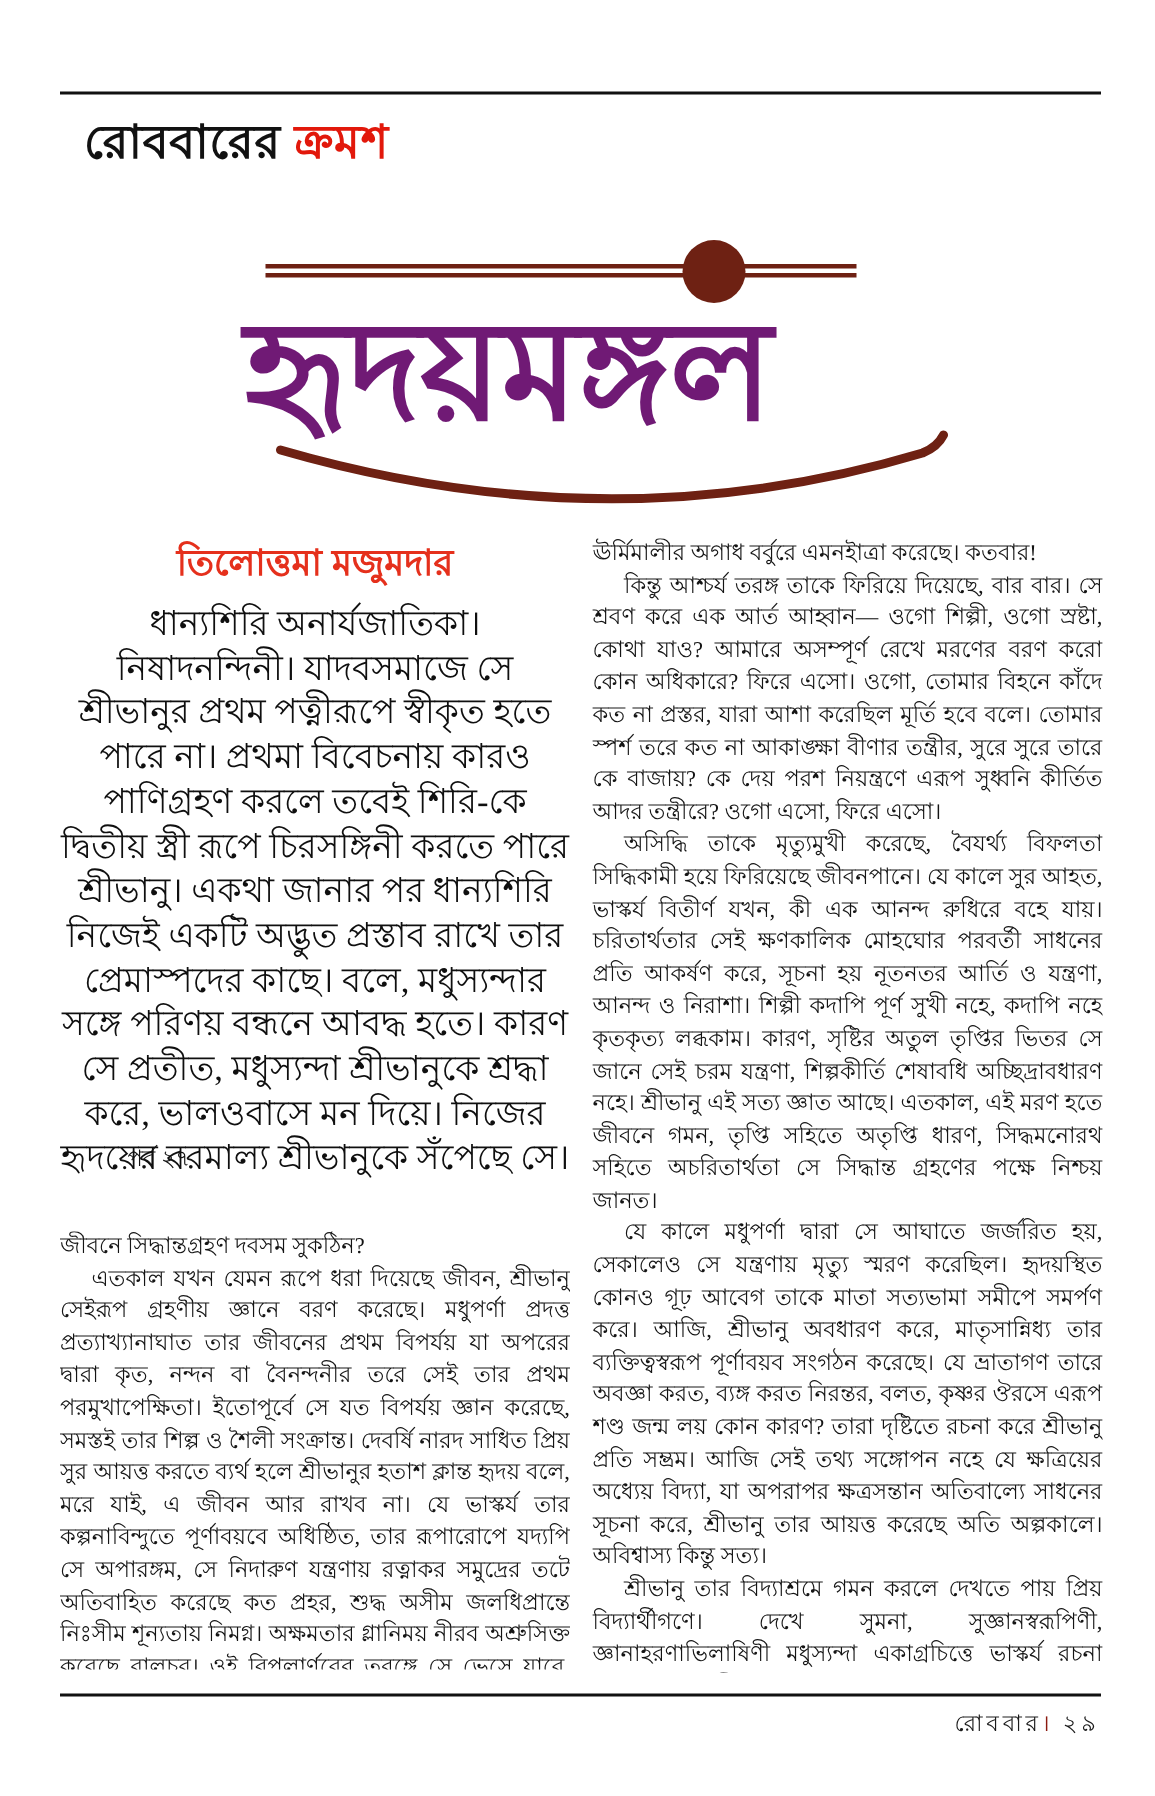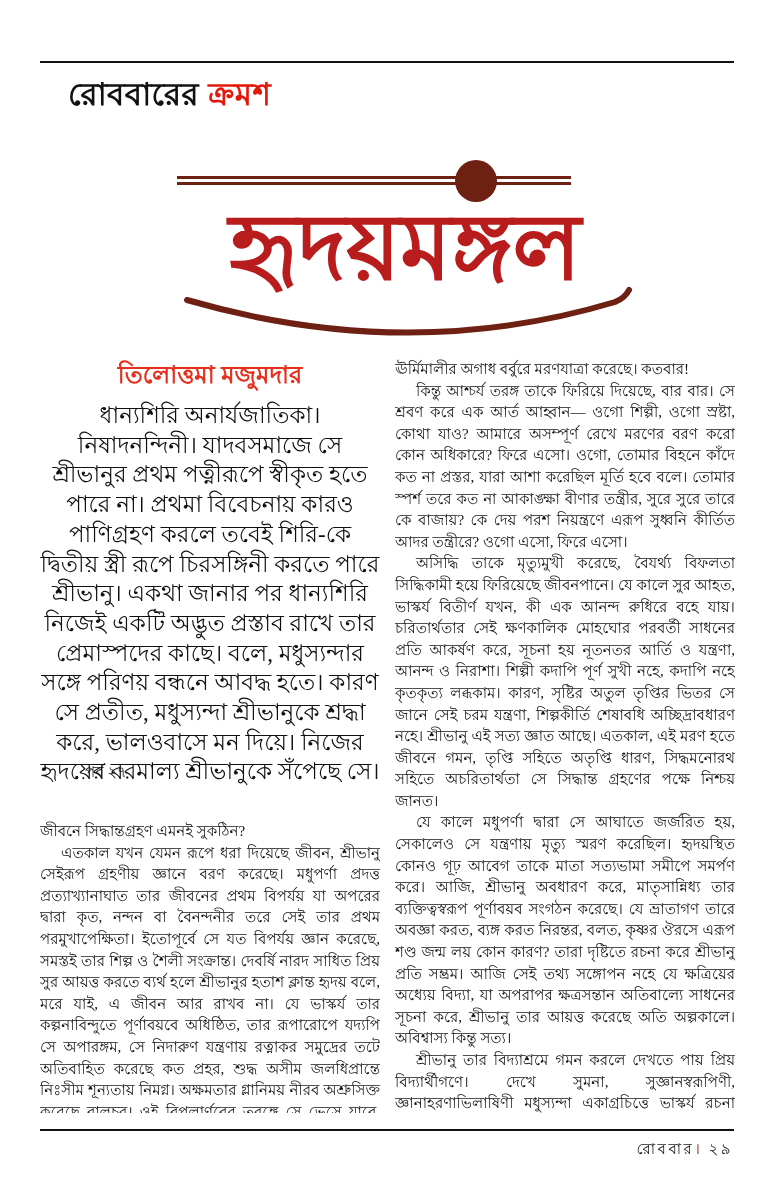--- a/index.html
+++ b/index.html
@@ -3,31 +3,31 @@
 <meta charset="utf-8">
 <style>
   html,body{margin:0;padding:0;background:#ffffff;}
   .page{
     position:relative;width:770px;height:1197px;background:#ffffff;
     font-family:"Liberation Serif","DejaVu Serif",serif;color:#1a1a1a;overflow:hidden;
   }
   .top-rule{position:absolute;left:40px;width:694px;top:61px;height:2px;background:#111;}
   .header-line{
     position:absolute;left:56px;top:70px;font-family:"Liberation Sans","DejaVu Sans",sans-serif;
-    font-weight:bold;font-size:31px;letter-spacing:0.5px;color:#111;margin-left:12px;
+    font-weight:bold;font-size:31px;letter-spacing:0.5px;color:#111;
   }
   .header-line .red{color:#e2180b;}
   .masthead{position:absolute;left:163px;top:146px;width:484px;height:208px;}
   .mast-lines{position:absolute;left:14px;top:30px;width:394px;height:9px;}
   .mast-lines .bar{position:absolute;left:0;width:100%;height:3px;background:#6e2113;}
   .mast-lines .bar.b2{top:6px;}
   .mast-dot{position:absolute;left:292px;top:14px;width:42px;height:42px;border-radius:50%;background:#6e2113;}
   .mast-title{
-    position:absolute;left:0;top:26px;width:100%;text-align:center;
-    color:#b91c1c;font-size:92px;line-height:150px;font-weight:bold;white-space:nowrap;
+    position:absolute;left:0;top:26px;width:100%;text-align:left;
+    color:#701a75;font-size:92px;line-height:150px;font-weight:bold;white-space:nowrap;
     font-family:"DejaVu Serif","Liberation Serif",serif;
   }
   .mast-swoosh{position:absolute;left:20px;top:140px;width:450px;height:66px;}
   .author{
     position:absolute;left:40px;top:356px;width:340px;text-align:center;
     font-family:"Liberation Sans","DejaVu Sans",sans-serif;
     font-weight:bold;font-size:24px;color:#e5301c;
   }
   .pull-quote{
     position:absolute;left:38px;top:401px;width:344px;height:388px;overflow:hidden;
@@ -70,26 +70,26 @@
     </svg>
   </div>
 
   <div class="author">তিলোত্তমা মজুমদার</div>
 
   <div class="pull-quote">ধান্যশিরি অনার্যজাতিকা। নিষাদনন্দিনী। যাদবসমাজে সে শ্রীভানুর প্রথম পত্নীরূপে স্বীকৃত হতে পারে না। প্রথমা বিবেচনায় কারও পাণিগ্রহণ করলে তবেই শিরি-কে দ্বিতীয় স্ত্রী রূপে চিরসঙ্গিনী করতে পারে শ্রীভানু। একথা জানার পর ধান্যশিরি নিজেই একটি অদ্ভুত প্রস্তাব রাখে তার প্রেমাস্পদের কাছে। বলে, মধুস্যন্দার সঙ্গে পরিণয় বন্ধনে আবদ্ধ হতে। কারণ সে প্রতীত, মধুস্যন্দা শ্রীভানুকে শ্রদ্ধা করে, ভালওবাসে মন দিয়ে। নিজের হৃদয়ের বরমাল্য শ্রীভানুকে সঁপেছে সে।</div>
 
   <div class="part-label">পর্ব ২৭</div>
 
   <div class="body-col left-col">
-    <p>জীবনে সিদ্ধান্তগ্রহণ এমনই সুকঠিন?</p>
+    <p>জীবনে সিদ্ধান্তগ্রহণ দবসম সুকঠিন?</p>
     <p>এতকাল যখন যেমন রূপে ধরা দিয়েছে জীবন, শ্রীভানু সেইরূপ গ্রহণীয় জ্ঞানে বরণ করেছে। মধুপর্ণা প্রদত্ত প্রত্যাখ্যানাঘাত তার জীবনের প্রথম বিপর্যয় যা অপরের দ্বারা কৃত, নন্দন বা বৈনন্দনীর তরে সেই তার প্রথম পরমুখাপেক্ষিতা। ইতোপূর্বে সে যত বিপর্যয় জ্ঞান করেছে, সমস্তই তার শিল্প ও শৈলী সংক্রান্ত। দেবর্ষি নারদ সাধিত প্রিয় সুর আয়ত্ত করতে ব্যর্থ হলে শ্রীভানুর হতাশ ক্লান্ত হৃদয় বলে, মরে যাই, এ জীবন আর রাখব না। যে ভাস্কর্য তার কল্পনাবিন্দুতে পূর্ণাবয়বে অধিষ্ঠিত, তার রূপারোপে যদ্যপি সে অপারঙ্গম, সে নিদারুণ যন্ত্রণায় রত্নাকর সমুদ্রের তটে অতিবাহিত করেছে কত প্রহর, শুদ্ধ অসীম জলধিপ্রান্তে নিঃসীম শূন্যতায় নিমগ্ন। অক্ষমতার গ্লানিময় নীরব অশ্রুসিক্ত করেছে বালুচর। ওই বিপুলার্ণবের তরঙ্গে সে ভেসে যাবে, এমত চিন্তায় কতবার সে যাদসাম্পতি অম্বুনিধি</p>
   </div>
 
   <div class="body-col right-col">
-    <p>ঊর্মিমালীর অগাধ বর্বুরে মরণযাত্রা করেছে। কতবার!</p>
+    <p>ঊর্মিমালীর অগাধ বর্বুরে এমনইাত্রা করেছে। কতবার!</p>
     <p>কিন্তু আশ্চর্য তরঙ্গ তাকে ফিরিয়ে দিয়েছে, বার বার। সে শ্রবণ করে এক আর্ত আহ্বান— ওগো শিল্পী, ওগো স্রষ্টা, কোথা যাও? আমারে অসম্পূর্ণ রেখে মরণের বরণ করো কোন অধিকারে? ফিরে এসো। ওগো, তোমার বিহনে কাঁদে কত না প্রস্তর, যারা আশা করেছিল মূর্তি হবে বলে। তোমার স্পর্শ তরে কত না আকাঙ্ক্ষা বীণার তন্ত্রীর, সুরে সুরে তারে কে বাজায়? কে দেয় পরশ নিয়ন্ত্রণে এরূপ সুধ্বনি কীর্তিত আদর তন্ত্রীরে? ওগো এসো, ফিরে এসো।</p>
     <p>অসিদ্ধি তাকে মৃত্যুমুখী করেছে, বৈযর্থ্য বিফলতা সিদ্ধিকামী হয়ে ফিরিয়েছে জীবনপানে। যে কালে সুর আহত, ভাস্কর্য বিতীর্ণ যখন, কী এক আনন্দ রুধিরে বহে যায়। চরিতার্থতার সেই ক্ষণকালিক মোহঘোর পরবর্তী সাধনের প্রতি আকর্ষণ করে, সূচনা হয় নূতনতর আর্তি ও যন্ত্রণা, আনন্দ ও নিরাশা। শিল্পী কদাপি পূর্ণ সুখী নহে, কদাপি নহে কৃতকৃত্য লব্ধকাম। কারণ, সৃষ্টির অতুল তৃপ্তির ভিতর সে জানে সেই চরম যন্ত্রণা, শিল্পকীর্তি শেষাবধি অচ্ছিদ্রাবধারণ নহে। শ্রীভানু এই সত্য জ্ঞাত আছে। এতকাল, এই মরণ হতে জীবনে গমন, তৃপ্তি সহিতে অতৃপ্তি ধারণ, সিদ্ধমনোরথ সহিতে অচরিতার্থতা সে সিদ্ধান্ত গ্রহণের পক্ষে নিশ্চয় জানত।</p>
     <p>যে কালে মধুপর্ণা দ্বারা সে আঘাতে জর্জরিত হয়, সেকালেও সে যন্ত্রণায় মৃত্যু স্মরণ করেছিল। হৃদয়স্থিত কোনও গূঢ় আবেগ তাকে মাতা সত্যভামা সমীপে সমর্পণ করে। আজি, শ্রীভানু অবধারণ করে, মাতৃসান্নিধ্য তার ব্যক্তিত্বস্বরূপ পূর্ণাবয়ব সংগঠন করেছে। যে ভ্রাতাগণ তারে অবজ্ঞা করত, ব্যঙ্গ করত নিরন্তর, বলত, কৃষ্ণর ঔরসে এরূপ শণ্ড জন্ম লয় কোন কারণ? তারা দৃষ্টিতে রচনা করে শ্রীভানু প্রতি সম্ভ্রম। আজি সেই তথ্য সঙ্গোপন নহে যে ক্ষত্রিয়ের অধ্যেয় বিদ্যা, যা অপরাপর ক্ষত্রসন্তান অতিবাল্যে সাধনের সূচনা করে, শ্রীভানু তার আয়ত্ত করেছে অতি অল্পকালে। অবিশ্বাস্য কিন্তু সত্য।</p>
     <p>শ্রীভানু তার বিদ্যাশ্রমে গমন করলে দেখতে পায় প্রিয় বিদ্যার্থীগণে। দেখে সুমনা, সুজ্ঞানস্বরূপিণী, জ্ঞানাহরণাভিলাষিণী মধুস্যন্দা একাগ্রচিত্তে ভাস্কর্য রচনা করে চলেছে। শ্রীভানুর আগমনে সচেতন অভিবাদন জানায় প্রত্যেকে। শ্রীভানু বহু দূরে বাতায়নপথে দৃষ্টি স্থাপন করে বলে, শুভমস্তু।</p>
 
   </div>
 
   <div class="footer-rule"></div>
 
   <div class="footer">

